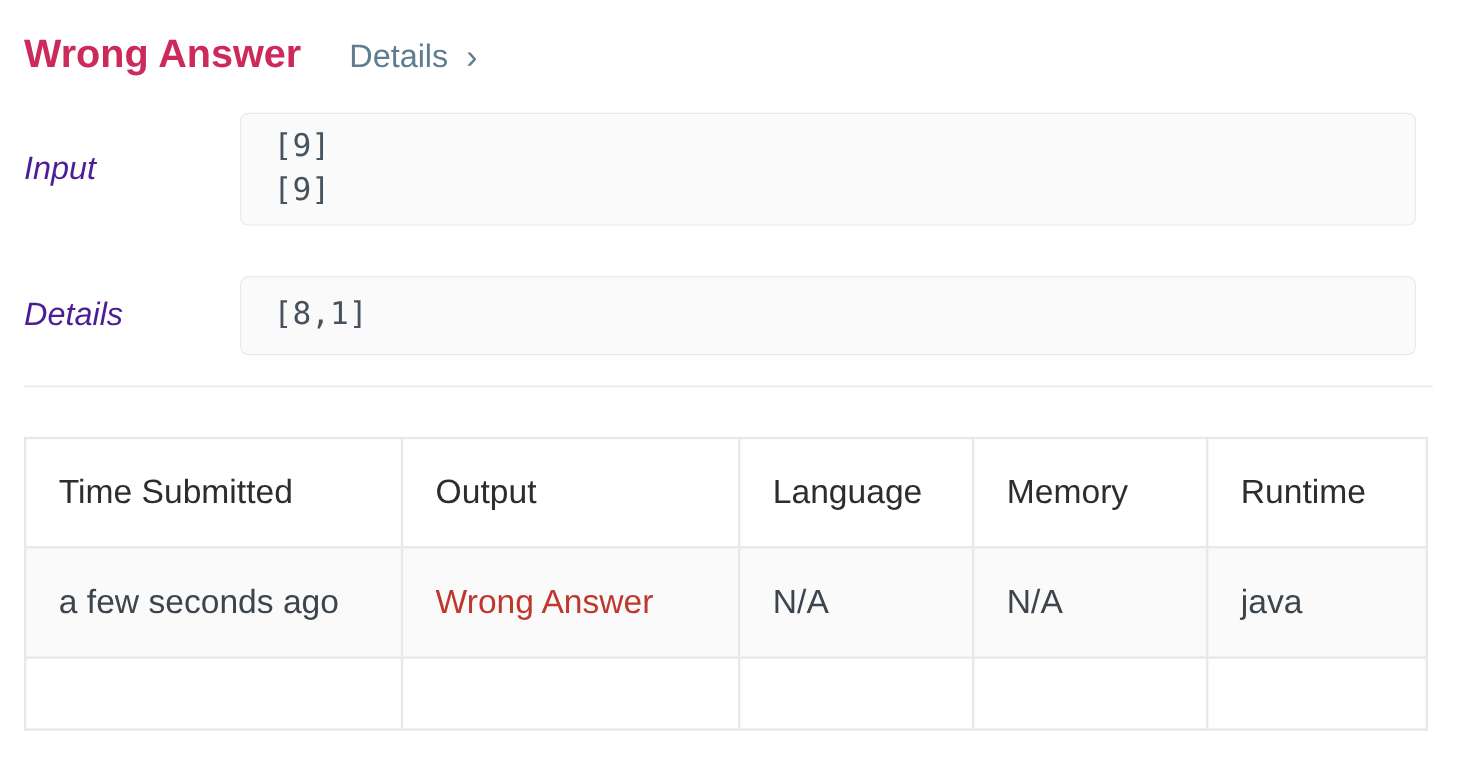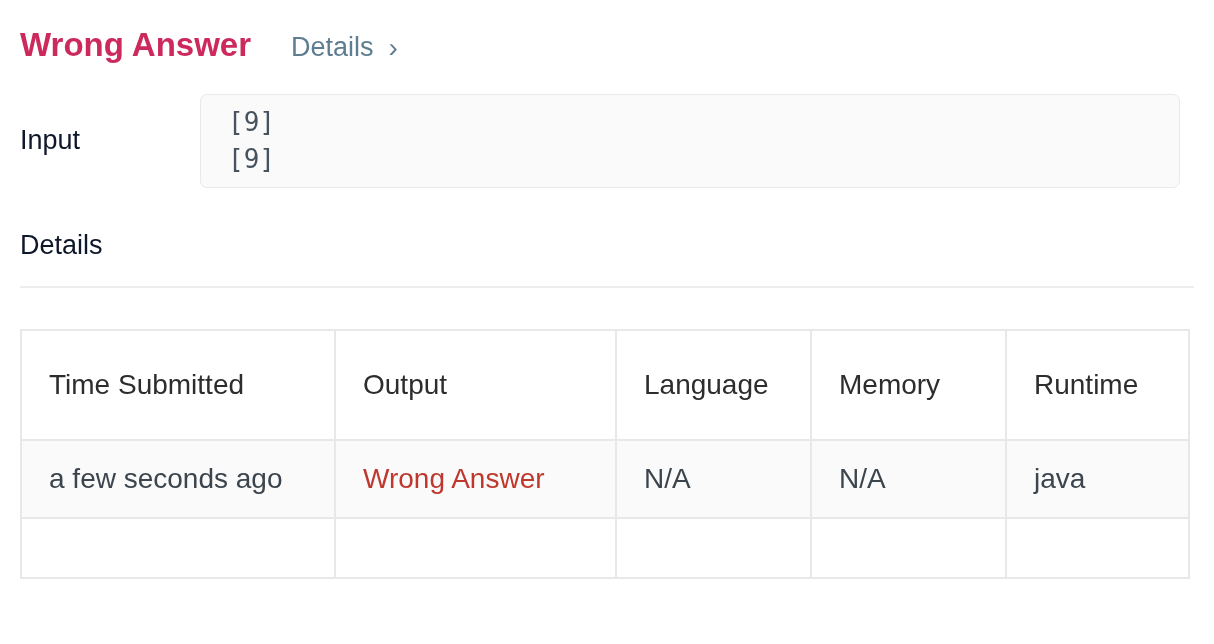--- a/index.html
+++ b/index.html
@@ -22,21 +22,21 @@
   .result-header{display:flex;align-items:baseline;padding-top:27px;margin-bottom:30px;}
   .result-title{font-size:33px;font-weight:700;color:var(--title-red);line-height:1.1;}
   .details-link{
     margin-left:40px;font-size:27px;color:var(--details-gray-blue);
     cursor:pointer;text-decoration:none;display:inline-flex;align-items:center;
   }
   .details-chevron{margin-left:15px;font-size:28px;color:var(--details-gray-blue);}
 
   
   .result-row{display:flex;align-items:center;margin-bottom:21px;}
-  .result-label{flex:none;width:180px;font-size:27px;color:#0f172a;}
+  .result-label{flex:none;width:180px;font-size:27px;color:#4c1d95;font-style:italic;}
   .code-box{
     flex:1;margin:0 14px 0 0;background:var(--box-bg);
     border:1px solid var(--box-border);border-radius:7px;
     font-family:"DejaVu Sans Mono","Liberation Mono",monospace;
     font-size:26px;line-height:37px;color:#46535e;
     white-space:pre;overflow:hidden;
   }
   .code-box.multi{padding:9px 27px;min-height:94px;}
   .code-box.single{padding:13px 27px;min-height:66px;}
 
@@ -45,24 +45,24 @@
 
   
   .submissions-table{
     border-collapse:collapse;table-layout:fixed;width:1168px;margin-top:41px;
   }
   .submissions-table th,.submissions-table td{
     border:2px solid var(--table-border);text-align:left;
     padding:0 10px 0 27px;vertical-align:middle;
   }
   .submissions-table th{
-    background:#ffffff;height:110px;font-size:28px;font-weight:400;color:#2d2d2d;
+    background:#ffffff;height:91px;font-size:28px;font-weight:400;color:#2d2d2d;
   }
   .submissions-table td{
-    background:#fafafa;height:78px;font-size:28px;color:#3c454d;
+    background:#fafafa;height:92px;font-size:28px;color:#3c454d;
   }
   .status-link{color:var(--status-red);cursor:pointer;}
   .partial-row td{background:#ffffff;height:60px;}
 </style>
 </head>
 <body>
 
 <div class="container">
 
   <div class="result-header">
@@ -77,20 +77,21 @@
     <div class="result-label">Input</div>
     <pre class="code-box multi">[9]
 [9]</pre>
   </div>
 
   <div class="result-row">
   </div>
 
   <div class="result-row">
     <div class="result-label">Details</div>
+    <pre class="code-box single">[8,1]</pre>
   </div>
 
   <div class="section-divider"></div>
 
   <table class="submissions-table">
     <colgroup>
       <col style="width:314px">
       <col style="width:281px">
       <col style="width:195px">
       <col style="width:195px">

